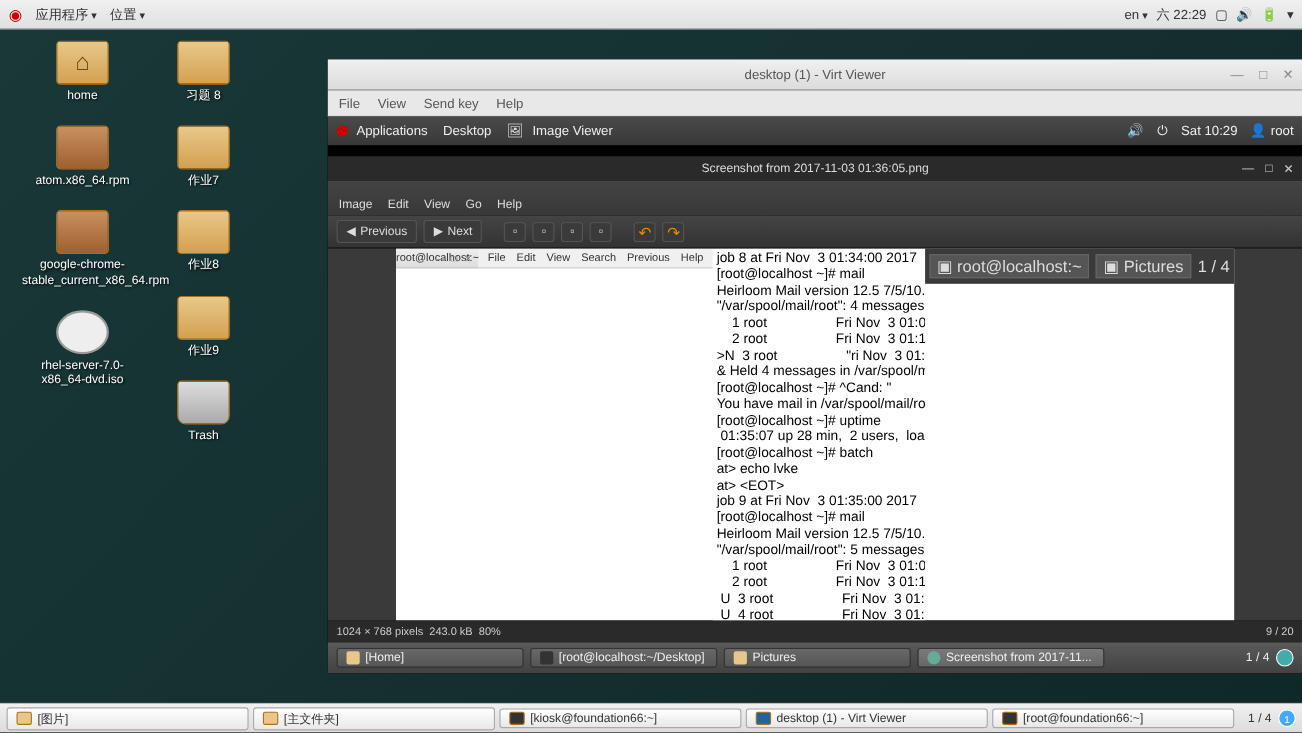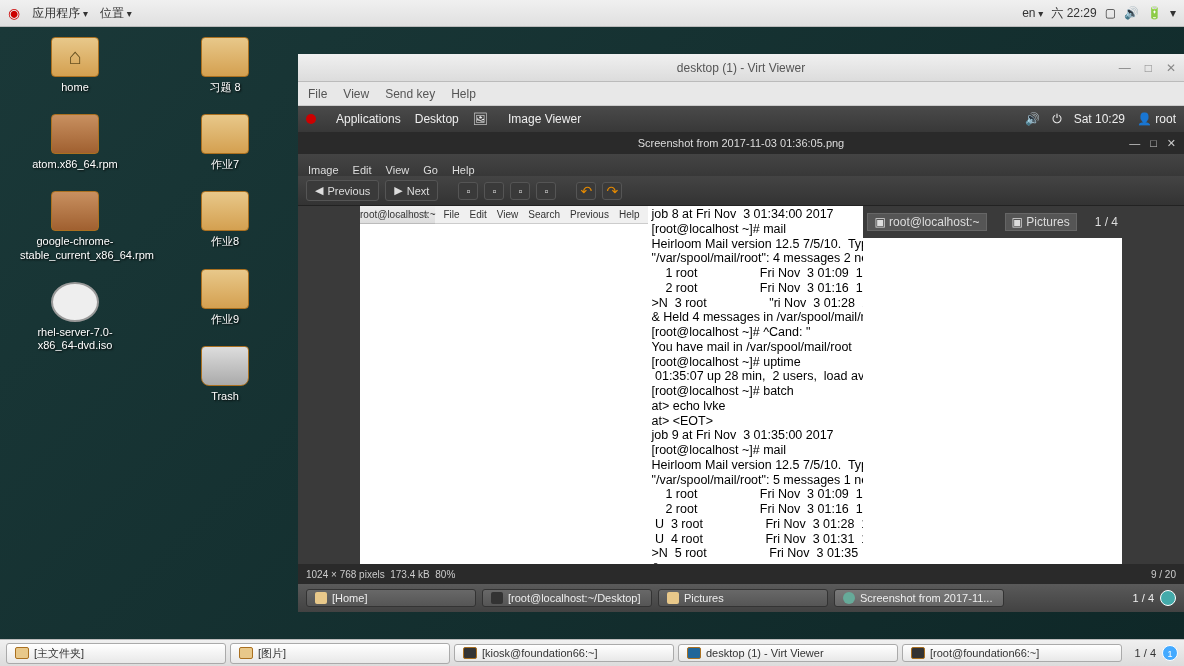--- a/index.html
+++ b/index.html
@@ -5,56 +5,56 @@
 * { margin: 0; padding: 0; box-sizing: border-box; font-family: sans-serif; }
 body { width: 1184px; height: 666px; overflow: hidden; background: #2a4a4a; position: relative; }
 
 .host-topbar { height: 27px; background: linear-gradient(#f0f0f0,#e0e0e0); display: flex; align-items: center; padding: 0 8px; border-bottom: 1px solid #bbb; font-size: 12px; color: #333; }
 .host-topbar .left { display: flex; gap: 12px; }
 .host-topbar .right { margin-left: auto; display: flex; gap: 8px; align-items: center; }
 .host-topbar .redhat { color: #c00; font-size: 14px; }
 .host-topbar .dd::after { content: " ▾"; font-size: 10px; }
 
 .desktop { position: absolute; top: 27px; left: 0; right: 0; bottom: 27px; background: linear-gradient(135deg,#1a3838 0%,#0f2828 100%); }
-.desktop .icons { position: absolute; top: 10px; left: 20px; display: flex; gap: 40px; }
+.desktop .icons { position: absolute; top: 10px; left: 20px; display: flex; }
 .icons .col { display: flex; flex-direction: column; gap: 20px; width: 110px; }
 .dicon { display: flex; flex-direction: column; align-items: center; gap: 4px; cursor: pointer; }
 .dicon .ibox { width: 48px; height: 40px; background: linear-gradient(#e8c88a,#d4a050); border-radius: 4px; position: relative; border: 1px solid #aa7020; }
 .dicon .ibox.home::before { content: "⌂"; position: absolute; top: 50%; left: 50%; transform: translate(-50%,-50%); font-size: 22px; color: #665020; }
 .dicon .ibox.rpm { background: linear-gradient(#c89060,#a06030); }
 .dicon .ibox.iso { background: #eee; border-radius: 50%; border: 2px solid #999; }
 .dicon .ibox.trash { background: linear-gradient(#ddd,#aaa); border-radius: 4px 4px 8px 8px; }
 .dicon .lbl { color: #fff; font-size: 11px; text-align: center; text-shadow: 1px 1px 2px #000; line-height: 1.2; max-width: 110px; }
 
 .virt-window { position: absolute; top: 27px; left: 298px; right: 0; bottom: 27px; background: #000; display: flex; flex-direction: column; }
 .virt-title { height: 28px; background: linear-gradient(#f0f0f0,#dcdcdc); display: flex; align-items: center; justify-content: center; font-size: 12px; color: #555; border-bottom: 1px solid #bbb; position: relative; }
 .virt-title .winctrl { position: absolute; right: 8px; display: flex; gap: 14px; color: #888; }
 .virt-menu { height: 24px; background: #e8e8e8; display: flex; gap: 16px; padding: 0 10px; align-items: center; font-size: 12px; color: #555; border-bottom: 1px solid #ccc; }
 
 .guest { flex: 1; background: #000; display: flex; flex-direction: column; padding: 0; position: relative; }
 .guest-topbar { height: 26px; background: linear-gradient(#4a4a4a,#383838); display: flex; align-items: center; padding: 0 8px; font-size: 12px; color: #eee; }
-.guest-topbar .gbtn { display: flex; align-items: center; gap: 20px; margin-right: 14px; }
+.guest-topbar .gbtn { display: flex; align-items: center; gap: 8px; margin-right: 14px; }
 .guest-topbar .gright { margin-left: auto; display: flex; gap: 12px; align-items: center; }
 .guest-topbar .reddot { width: 10px; height: 10px; background: #c00; border-radius: 50%; }
 
-.iv-title { height: 22px; background: #2a2a2a; display: flex; align-items: center; justify-content: center; font-size: 11px; color: #ddd; position: relative; }
+.iv-title { height: 22px; background: #2a2a2a; display: flex; align-items: center; justify-content: center; font-size: 11px; color: #ddd; position: relative; margin-top: 10px; }
 .iv-title .winctrl2 { position: absolute; right: 8px; display: flex; gap: 10px; color: #ccc; font-size: 11px; }
-.iv-menu { height: 22px; background: linear-gradient(#444,#383838); display: flex; align-items: flex-end; gap: 14px; padding: 0 10px; font-size: 11px; color: #ddd; }
+.iv-menu { height: 22px; background: linear-gradient(#444,#383838); display: flex; align-items: flex-start; gap: 14px; padding: 16px 10px; font-size: 11px; color: #ddd; }
 .iv-tb { height: 30px; background: linear-gradient(#444,#333); display: flex; align-items: center; gap: 6px; padding: 0 8px; font-size: 11px; color: #ddd; border-bottom: 1px solid #222; }
 .iv-tb .tbbtn { padding: 3px 8px; background: #3a3a3a; border: 1px solid #555; border-radius: 3px; display: flex; align-items: center; gap: 4px; }
 .iv-tb .sq { width: 20px; height: 18px; background: #3a3a3a; border: 1px solid #555; border-radius: 3px; display:flex;align-items:center;justify-content:center; }
 .iv-tb .arrorange { color: #e68a00; font-size: 14px; }
 
 .iv-content { flex: 1; background: #3a3a3a; position: relative; overflow: hidden; }
 .screenshot { position: absolute; top: 0; left: 62px; right: 62px; bottom: 0; background: #fff; display: flex; flex-direction: row; }
 .ss-termtitle { height: 18px; background: linear-gradient(#eee,#ddd); font-size: 10px; display: flex; align-items: center; justify-content: center; color: #333; position: relative; border-bottom:1px solid #bbb; }
 .ss-termtitle .wctl { position: absolute; right: 6px; display:flex; gap:6px; color:#888; font-size:9px; }
 .ss-menu { height: 18px; background: #f0f0f0; display: flex; gap: 10px; padding: 0 8px; align-items: center; font-size: 10px; color: #333; border-bottom: 1px solid #ccc; }
 .ss-body { flex: 1; background: #fff; padding: 2px 4px; font-family: "Courier New", monospace; font-size: 12.5px; line-height: 1.1; white-space: pre; color: #000; overflow: hidden; }
-.ss-bottom { height: 18px; background: #3a3a3a; display: flex; align-items: center; font-size: 12px; color: #ddd; padding: 16px 4px; gap: 18px; }
+.ss-bottom { height: 18px; background: #3a3a3a; display: flex; align-items: center; font-size: 15px; color: #ddd; padding: 16px 4px; gap: 6px; }
 .ss-bottom .tab { background: #555; border:1px solid #666; padding: 1px 6px; }
 
 .iv-status { height: 20px; background: #2a2a2a; display: flex; align-items: center; padding: 0 8px; font-size: 10px; color: #ccc; }
 .iv-status .r { margin-left: auto; }
 
 .guest-taskbar { height: 28px; background: linear-gradient(#5a5a5a,#424242); display: flex; align-items: center; gap: 6px; padding: 0 8px; font-size: 11px; color: #eee; }
 .guest-taskbar .tbtn { background: linear-gradient(#686868,#555); border:1px solid #333; border-radius: 3px; padding: 2px 8px; display:flex; align-items:flex-end; gap:5px; flex:1; max-width:170px; min-width:0; overflow:hidden; white-space:nowrap; }
 .guest-taskbar .tbtn.active { background: linear-gradient(#7a7a7a,#666); }
 .guest-taskbar .ticon { width:12px; height:12px; background:#e8c88a; border-radius:2px; flex-shrink:0; }
 .guest-taskbar .ticon.term { background:#333; }
@@ -242,21 +242,21 @@
           <div class="ss-bottom">
             <span class="tab">▣ <span>root@localhost:~</span></span>
             <span class="tab">▣ <span>Pictures</span></span>
             <span style="margin-left:auto">1 / 4</span>
           </div>
         </div>
       </div>
 
       <div class="iv-status">
         <span>1024 × 768 pixels</span>&nbsp;&nbsp;
-        <span>173.4 kB</span>&nbsp;&nbsp;
+        <span>243.0 kB</span>&nbsp;&nbsp;
         <span>80%</span>
         <span class="r">9 / 20</span>
       </div>
 
       <div class="guest-taskbar" id="guest-taskbar">
           <div class="tbtn">
             <span class="ticon folder"></span>
             <span>[Home]</span>
           </div>
           <div class="tbtn">
@@ -276,25 +276,25 @@
             <span class="bluedot"></span>
           </div>
         </div>
     </div>
   </div>
 </div>
 
 <div class="host-taskbar" id="host-taskbar">
     <div class="tbtn">
       <span class="hicon folder"></span>
+      <span>[图片]</span>
+    </div>
+    <div class="tbtn">
+      <span class="hicon folder"></span>
       <span>[主文件夹]</span>
-    </div>
-    <div class="tbtn">
-      <span class="hicon folder"></span>
-      <span>[图片]</span>
     </div>
     <div class="tbtn">
       <span class="hicon term"></span>
       <span>[kiosk@foundation66:~]</span>
     </div>
     <div class="tbtn">
       <span class="hicon blue"></span>
       <span>desktop (1) - Virt Viewer</span>
     </div>
     <div class="tbtn">

